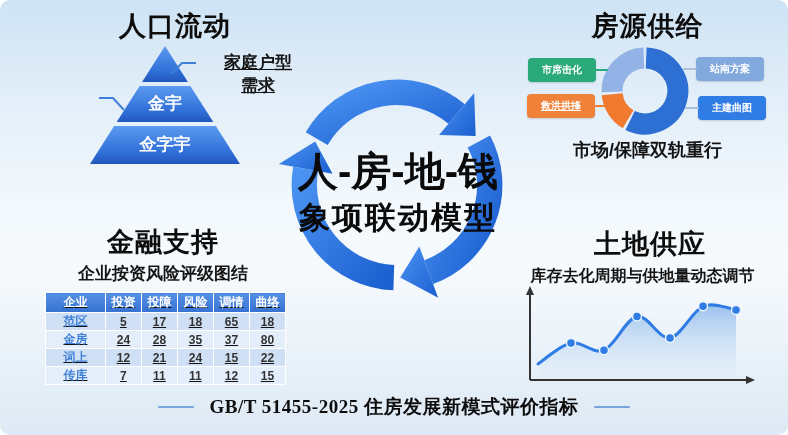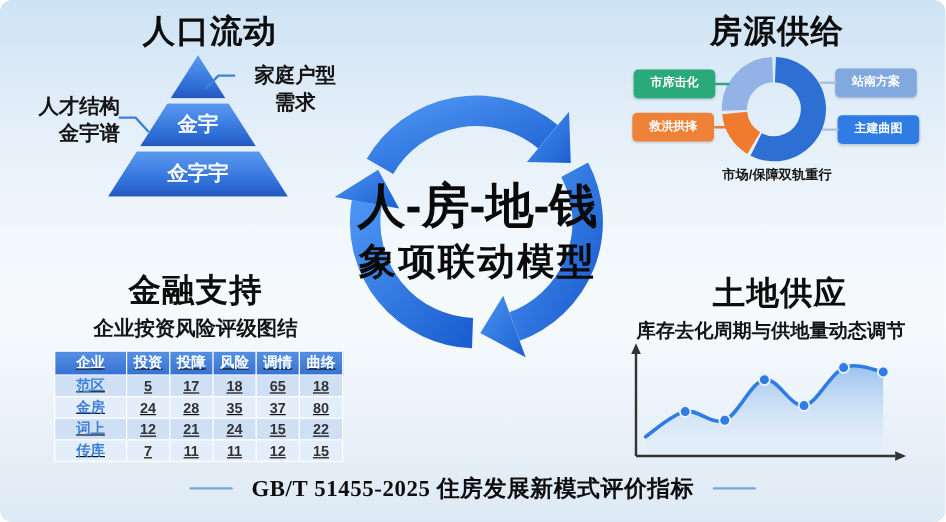--- a/index.html
+++ b/index.html
@@ -52,57 +52,53 @@
   <div class="abs pyramid">
     <div class="pyr pyr-1"></div>
     <div class="pyr pyr-2">
       <span>金宇</span>
     </div>
     <div class="pyr pyr-3">
       <span>佥字宇</span>
     </div>
   </div>
 
-  <div class="abs side-label" style="left:8px;top:78px;width:92px;text-align:right;">
-    <div>人才结构</div>
-    <div>金宇谱</div>
-  </div>
   <svg class="abs" style="left:97px;top:92px;" width="30" height="22">
     <polyline points="2,6 16,6 27,18" fill="none" stroke="#3f80d8" stroke-width="2"></polyline>
   </svg>
 
-  <div class="abs side-label" style="left:196px;top:52px;width:100px;text-align:center;">
+  <div class="abs side-label" style="left:208px;top:52px;width:100px;text-align:center;text-decoration:underline;">
     <div>家庭户型</div>
     <div>需求</div>
   </div>
   <svg class="abs" style="left:168px;top:58px;" width="30" height="20">
     <polyline points="28,5 14,5 3,16" fill="none" stroke="#3f80d8" stroke-width="2"></polyline>
   </svg>
 
   <div class="abs sec-title" style="left:565px;top:8px;width:165px;">房源供给</div>
 
   <svg class="abs" style="left:598px;top:44px;" width="94" height="94" viewBox="0 0 94 94">
     <g id="donut-slices">
         <path d="M 48.2 14.0 A 33 33 0 1 1 32.1 76.5" fill="none" stroke="#2d6fd2" stroke-width="21"></path>
         <path d="M 30.1 75.3 A 33 33 0 0 1 14.2 50.2" fill="none" stroke="#f07a30" stroke-width="21"></path>
         <path d="M 14.0 47.9 A 33 33 0 0 1 45.8 14.0" fill="none" stroke="#93b3e6" stroke-width="21"></path>
       </g>
   </svg>
 
   <div class="abs badge" style="left: 528px; top: 58px; background-color: rgb(42, 169, 122);">市席击化</div>
-  <div class="abs badge" style="left: 527px; top: 94px; background-color: rgb(240, 129, 56);">救洪拱捀</div>
+  <div class="abs badge" style="left: 527px; top: 94px; background-color: rgb(240, 129, 56); text-decoration: underline;">救洪拱捀</div>
   <div class="abs badge" style="left: 696px; top: 57px; background-color: rgb(130, 169, 221);">站南方案</div>
   <div class="abs badge" style="left: 698px; top: 96px; background-color: rgb(46, 124, 228);">主建曲图</div>
 
   <div class="abs conn" style="left:595px;top:69px;width:13px;background:#2aa97a;"></div>
   <div class="abs conn" style="left:595px;top:105px;width:11px;background:#f07a30;"></div>
   <div class="abs conn" style="left:683px;top:68px;width:14px;background:#aebfdc;"></div>
   <div class="abs conn" style="left:685px;top:107px;width:14px;background:#aebfdc;"></div>
 
-  <div class="abs sub" style="left:555px;top:138px;width:185px;font-size:11px;">市场/保障双轨重行</div>
+  <div class="abs sub" style="left:555px;top:138px;width:185px;font-size:18px;">市场/保障双轨重行</div>
 
   <svg class="abs" style="left:276px;top:64px;" width="242" height="242" viewBox="-4 -4 248 248">
     <defs>
       <linearGradient id="ringGrad" x1="0" y1="0" x2="1" y2="1">
         <stop offset="0" stop-color="#4b93f2"></stop>
           <stop offset="1" stop-color="#1b5fd0"></stop>
       </linearGradient>
     </defs>
     <g fill="none" stroke="url(#ringGrad)" stroke-width="26">
       <path d="M 37.7 72.5 A 95 95 0 0 1 181.1 47.2"></path>

